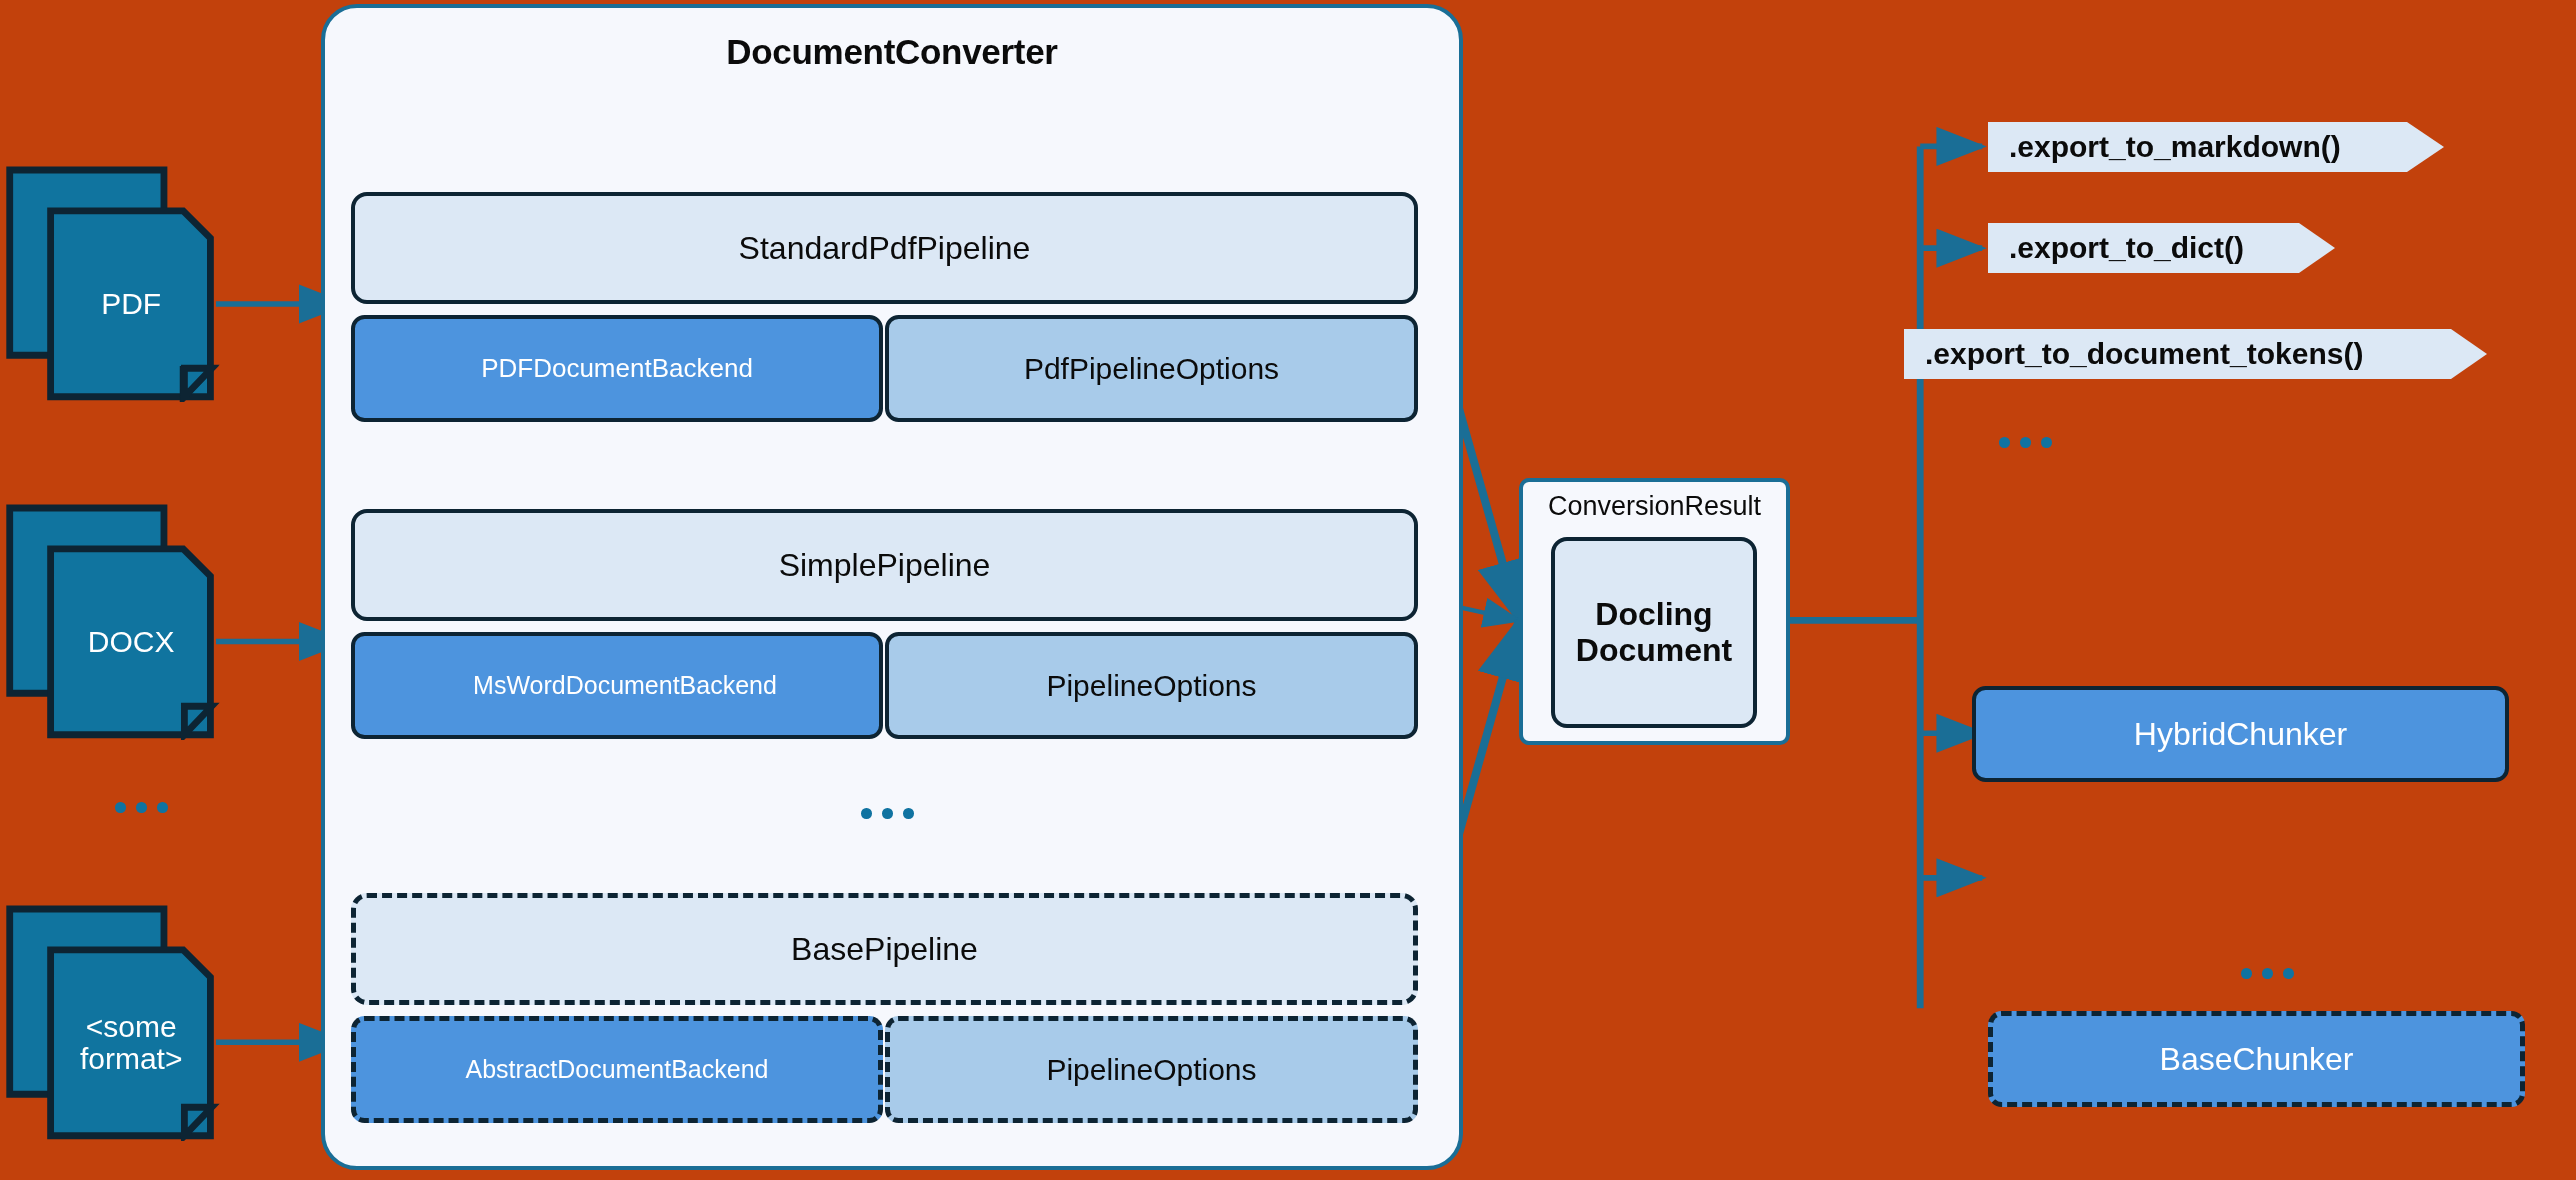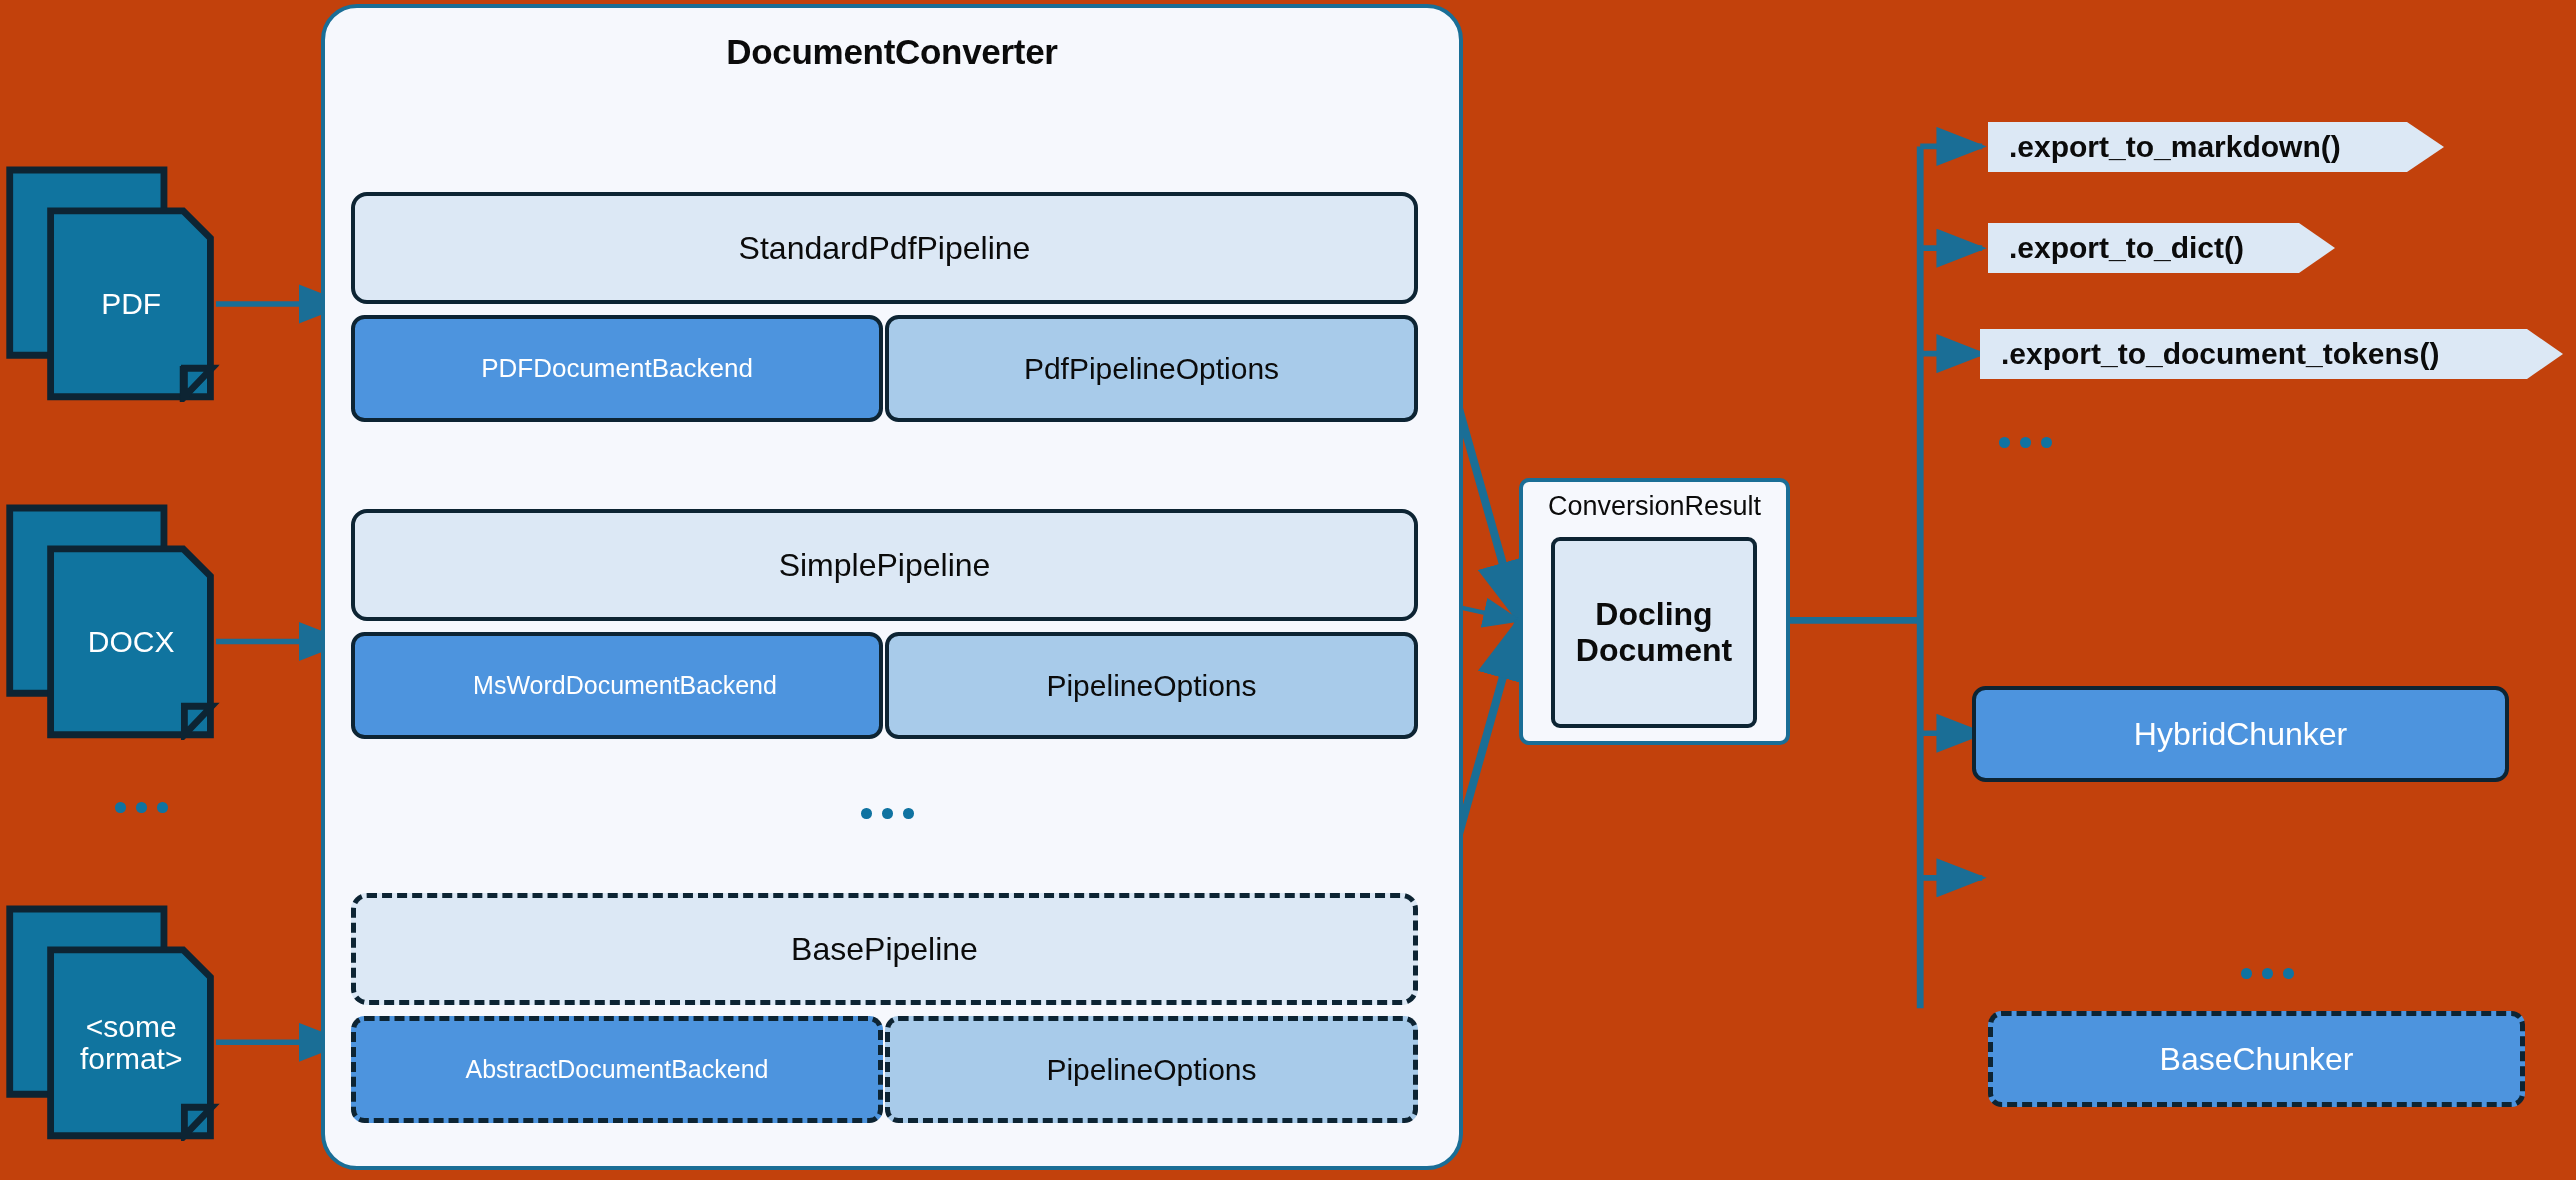--- a/index.html
+++ b/index.html
@@ -67,21 +67,21 @@
     box-sizing:border-box;
   }
   #conversion-result-label{
     left:1519px;top:489px;width:271px;height:35px;
     font-size:27px;color:#0b0b0b;
   }
   #docling-document{
     left:1551px;top:537px;width:206px;height:191px;
     background:#dce8f5;
     border:4.3px solid #0d2433;
-    border-radius:9px;
+    border-radius:16px;
     box-sizing:border-box;
     font-size:32px;font-weight:bold;color:#0b0b0b;
     line-height:1.12;
   }
 
   
   .export-banner{
     background:#dce8f5;
     color:#0b0b0b;
     font-size:30px;
@@ -231,21 +231,21 @@
   <div class="abs export-banner" style="left:1988px;top:122px;width:456px;height:50px;
         clip-path:polygon(0 0, 419px 0, 456px 25px, 419px 50px, 0 50px);">
     <span>.export_to_markdown()</span>
   </div>
 
   <div class="abs export-banner" style="left:1988px;top:223px;width:347px;height:50px;
         clip-path:polygon(0 0, 311px 0, 347px 25px, 311px 50px, 0 50px);">
     <span>.export_to_dict()</span>
   </div>
 
-  <div class="abs export-banner" style="left:1980px;top:329px;width:583px;height:50px;
+  <div class="abs export-banner" style="left:1904px;top:329px;width:583px;height:50px;
         clip-path:polygon(0 0, 547px 0, 583px 25px, 547px 50px, 0 50px);text-align:center;">
     <span>.export_to_document_tokens()</span>
   </div>
 
   <div class="abs dots" style="left:1999px;top:437px;">
     <i></i>
       <i></i>
       <i></i>
   </div>
 

